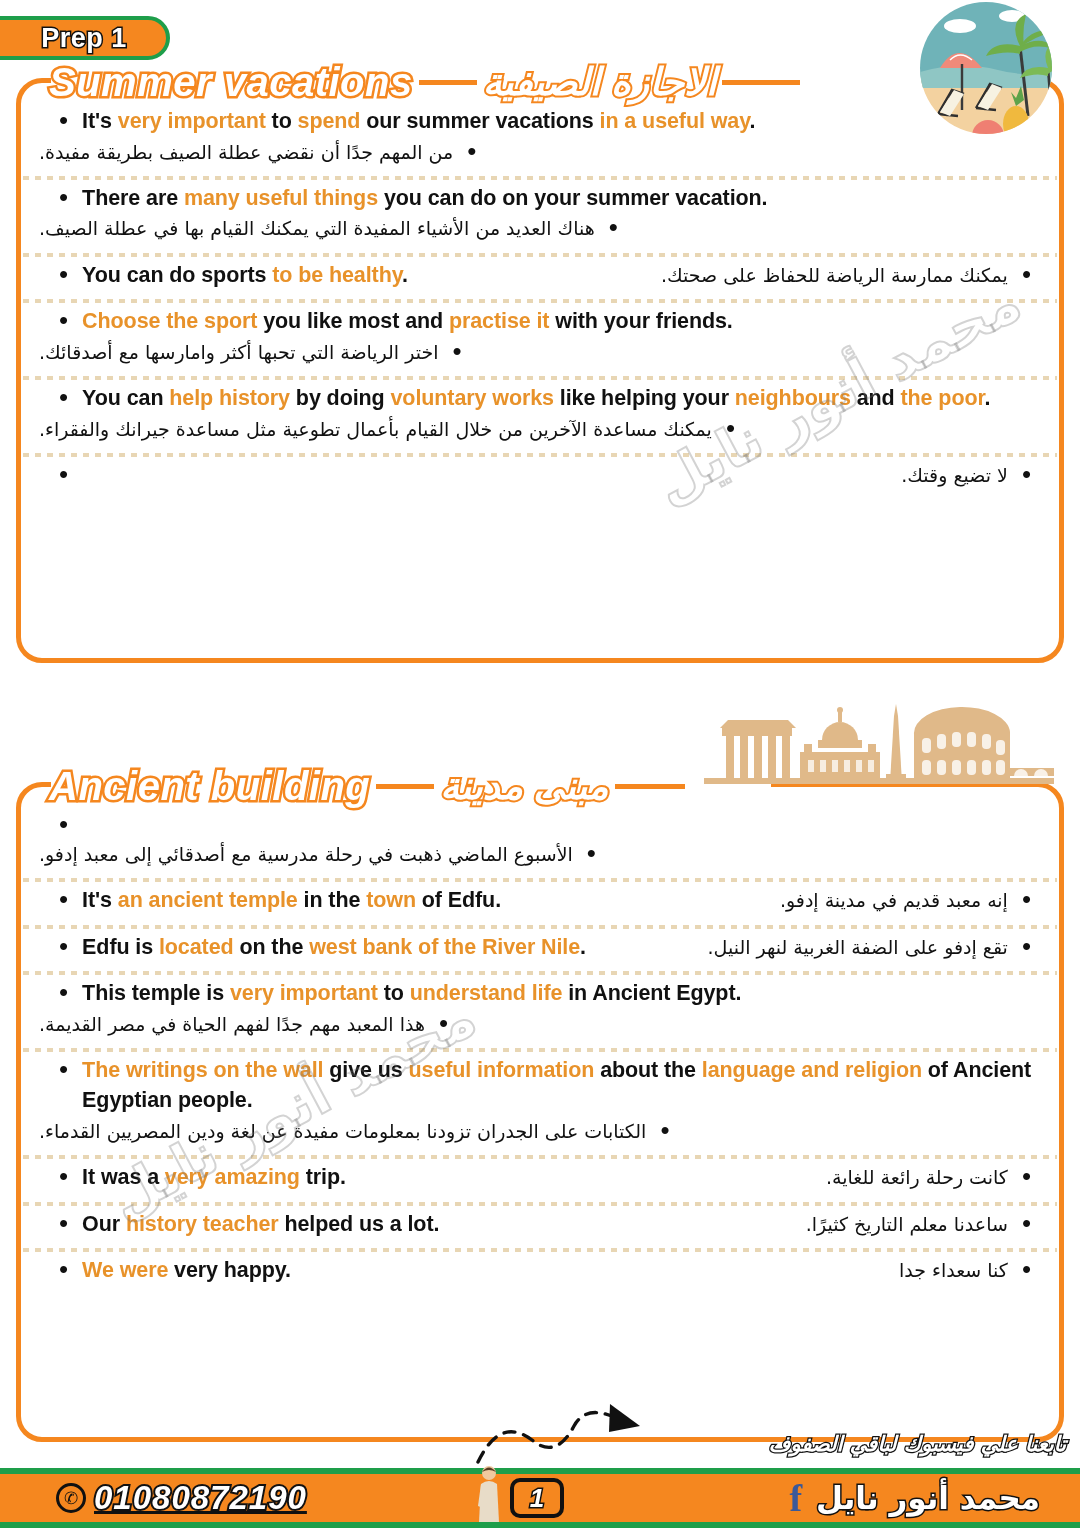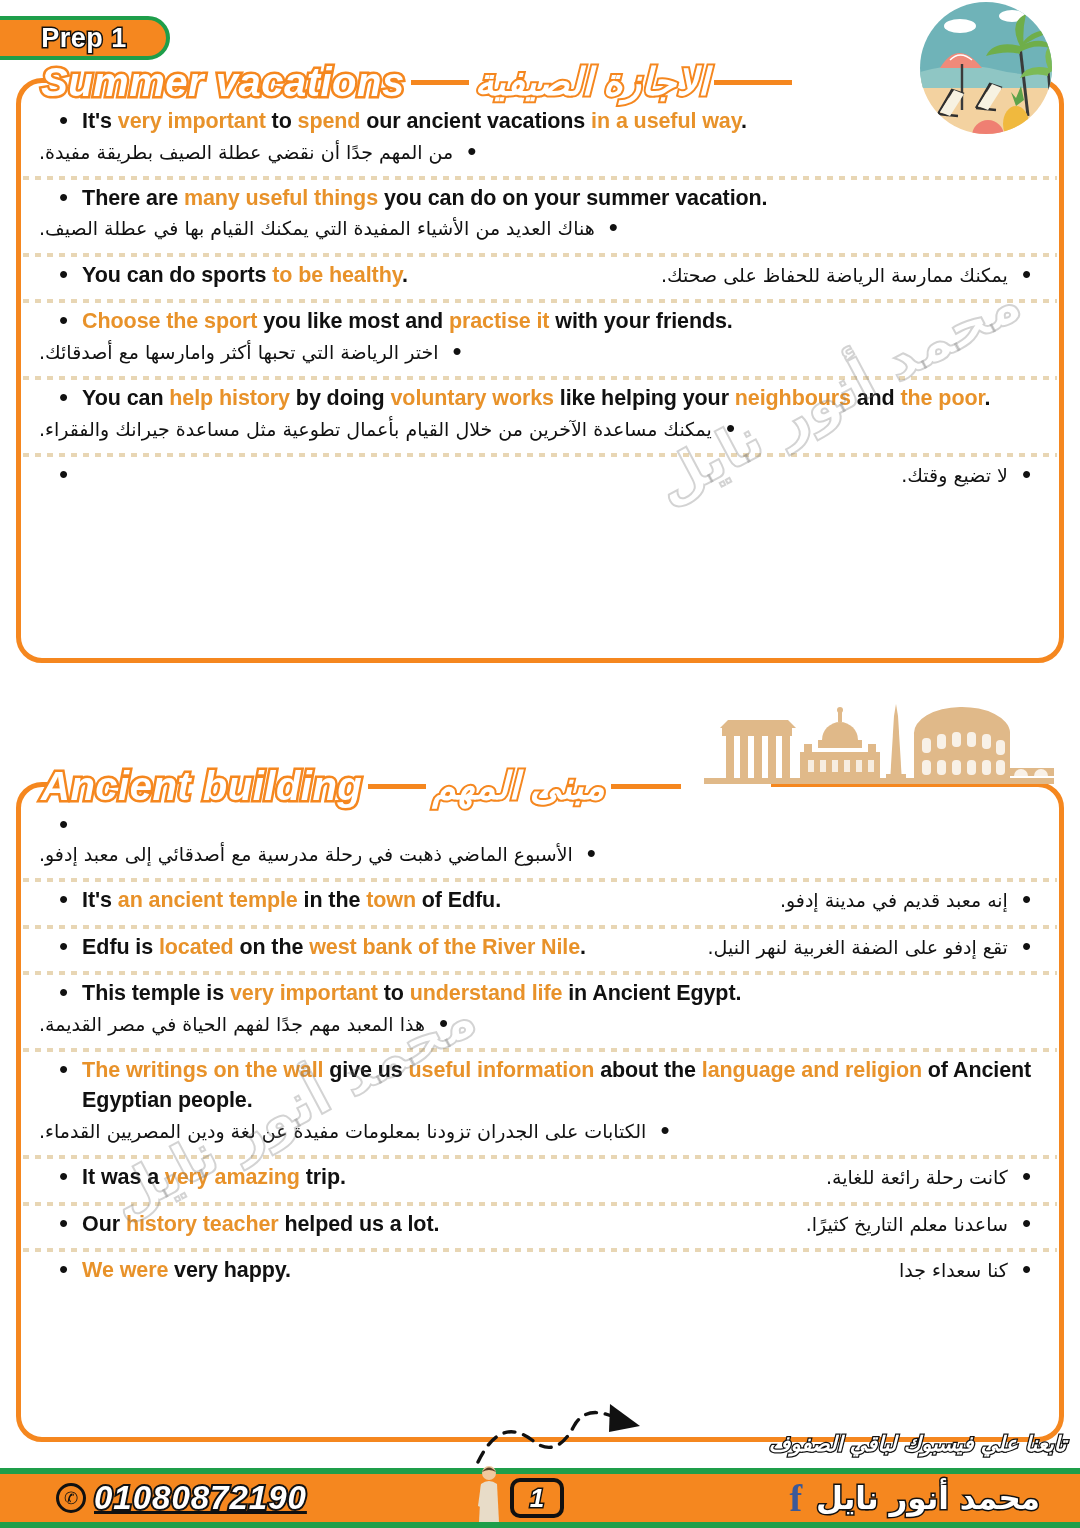--- a/index.html
+++ b/index.html
@@ -81,21 +81,21 @@
     paint-order: stroke fill;
     white-space: nowrap;
     letter-spacing: 0.5px;
   }
   .title-ar {
     font-size: 38px;
     -webkit-text-stroke: 4px #F5871F;
     direction: rtl;
   }
 
-  .banner-row { position: relative; display: flex; align-items: center; gap: 0; margin-left: 20px; }
+  .banner-row { position: relative; display: flex; align-items: center; gap: 0; margin-left: 28px; }
   .banner-dash {
     height: 5px;
     background: #F5871F;
     margin: 0 6px;
   }
 
   
   .rows { padding: 16px 18px 10px 18px; }
 
   .row {
@@ -371,21 +371,21 @@
       <span class="title-en">Summer vacations</span>
       <span class="banner-dash" style="width:58px"></span>
       <span class="title-ar">الاجازة الصيفية</span>
       <span class="banner-dash" style="width:78px"></span>
     </div>
   </div>
   <div class="rows" id="rows-summer">
       <div class="row">
         <div class="line line-en">
           <span class="bullet">•</span>
-          <span class="en-text"><span>It's </span><span class="hl">very important</span><span> to </span><span class="hl">spend</span><span> our ancient vacations </span><span class="hl">in a useful way</span><span>.</span></span>
+          <span class="en-text"><span>It's </span><span class="hl">very important</span><span> to </span><span class="hl">spend</span><span> our summer vacations </span><span class="hl">in a useful way</span><span>.</span></span>
         </div>
         <div class="line line-ar">
           <span class="bullet rtl-bullet">•</span>
           <span class="ar-text">من المهم جدًا أن نقضي عطلة الصيف بطريقة مفيدة.</span>
         </div>
       </div>
       <div class="row sep">
         <div class="line line-en">
           <span class="bullet">•</span>
           <span class="en-text"><span>There are </span><span class="hl">many useful things</span><span> you can do on your summer vacation.</span></span>
@@ -495,21 +495,21 @@
     <rect x="0" y="84" width="350" height="6"></rect>
   </g>
 </svg>
 
 <div class="section" id="section-ancient">
   <div class="title-banner">
     <div class="banner-mask" id="ancient-mask"></div>
     <div class="banner-row">
       <span class="title-en">Ancient building</span>
       <span class="banner-dash" style="width:58px"></span>
-      <span class="title-ar">مبنى المهم</span>
+      <span class="title-ar">مبنى مدينة</span>
       <span class="banner-dash" style="width:70px"></span>
     </div>
   </div>
   <div class="rows" id="rows-ancient">
       <div class="row">
         <div class="line line-en">
           <span class="bullet">•</span>
         </div>
         <div class="line line-ar">
           <span class="bullet rtl-bullet">•</span>

